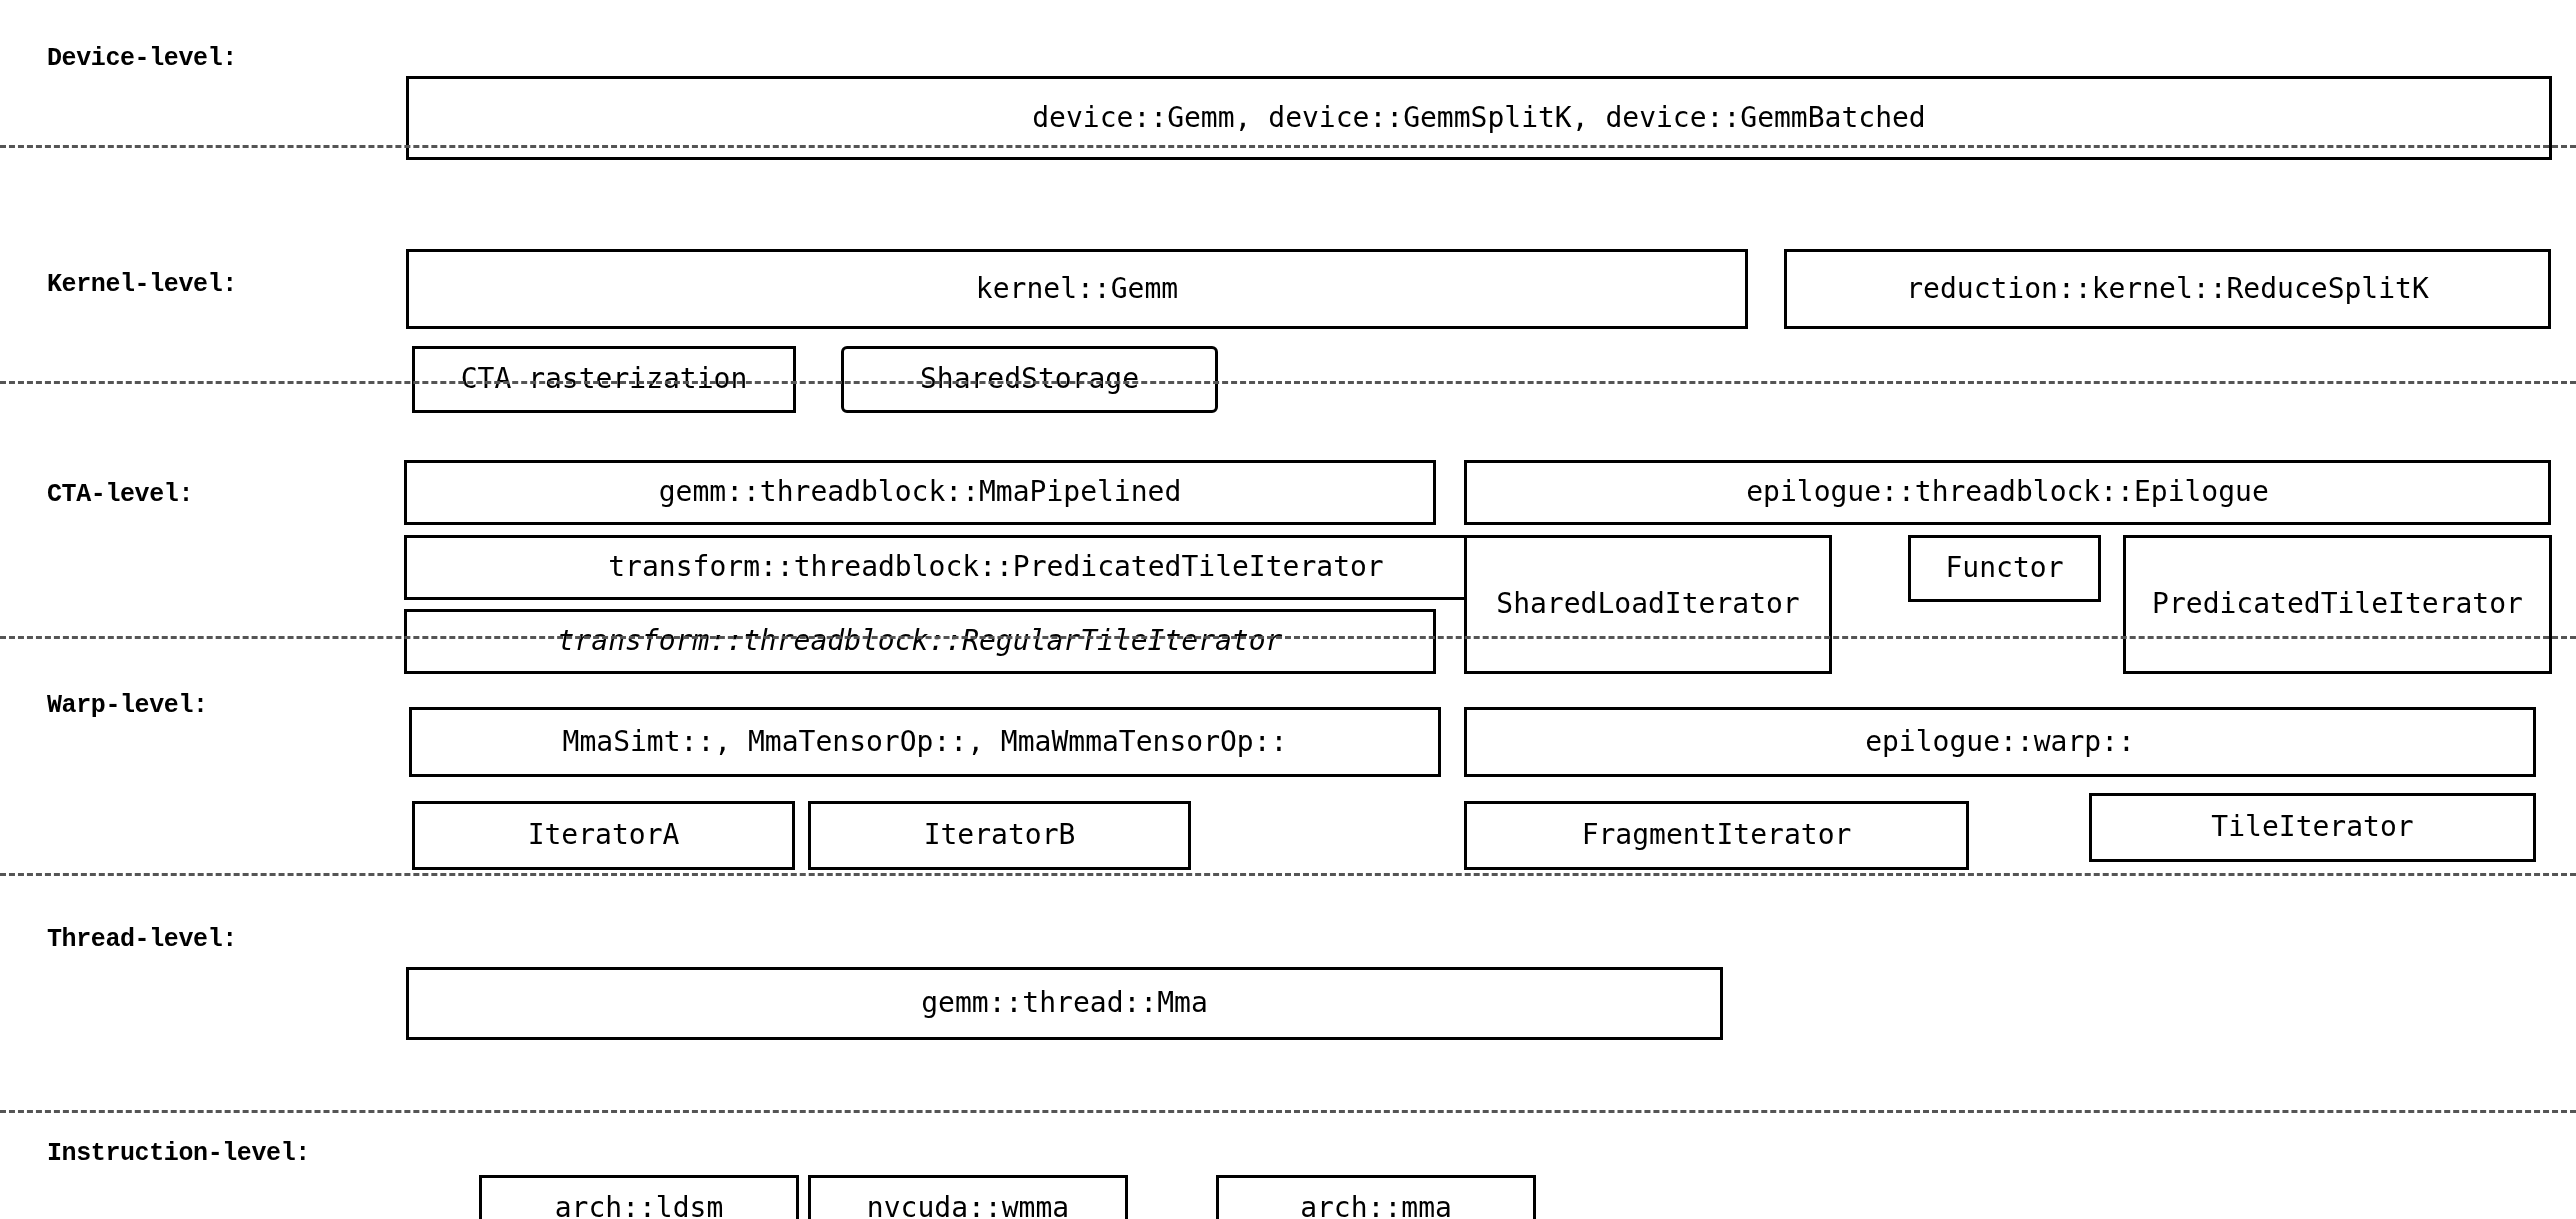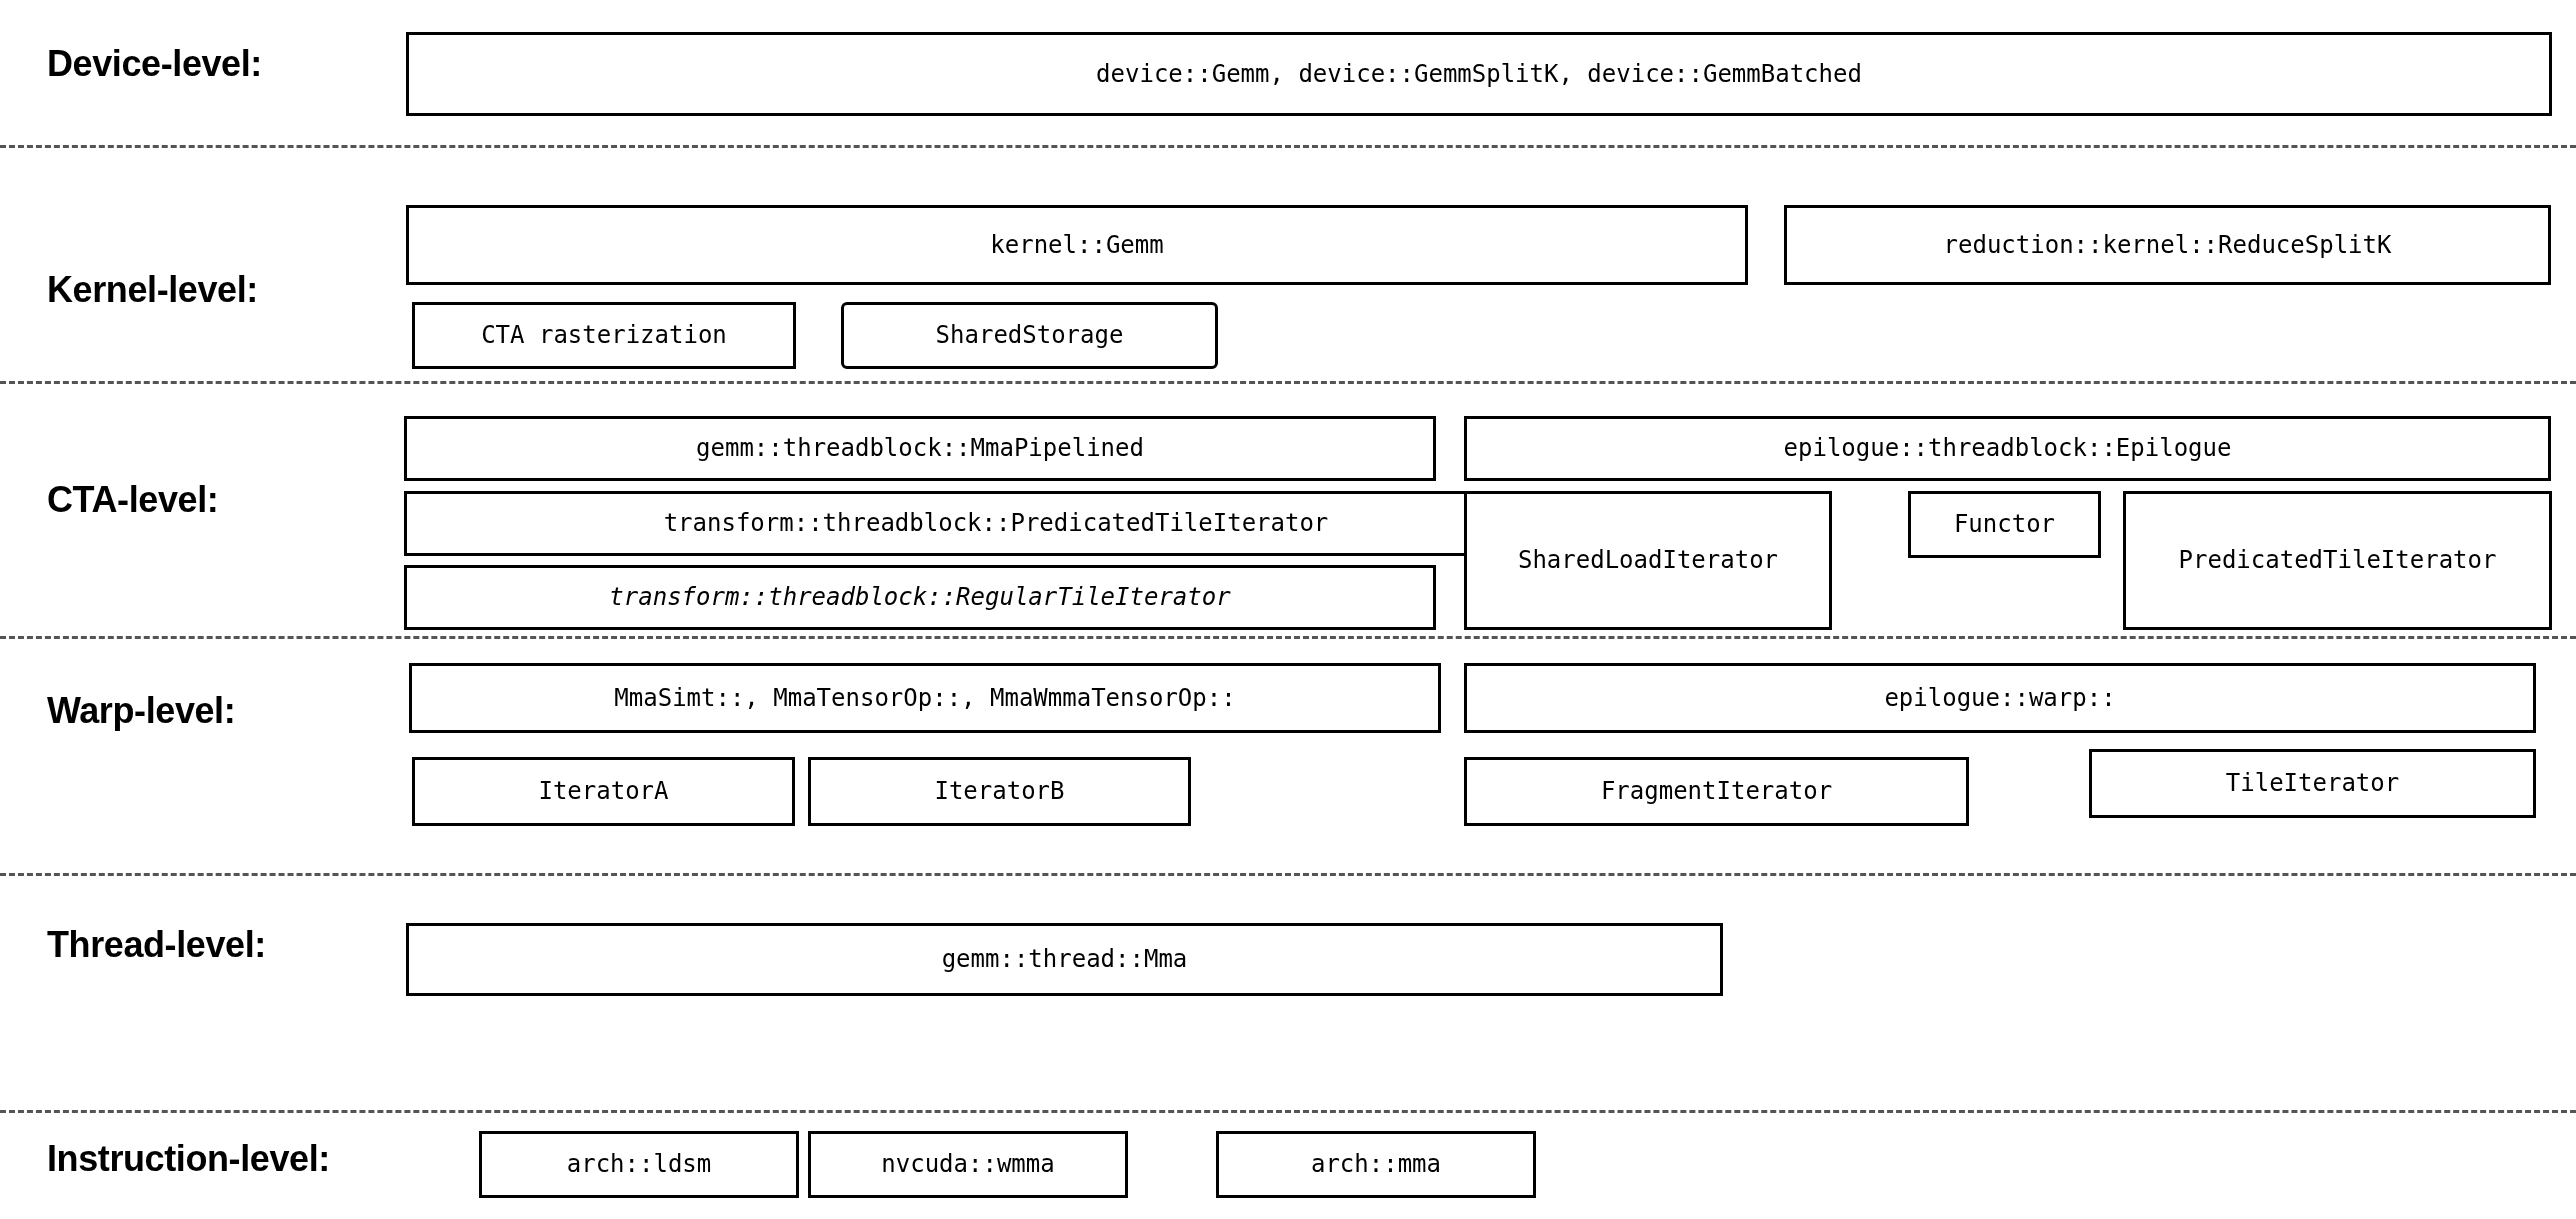--- a/index.html
+++ b/index.html
@@ -10,49 +10,50 @@
   #canvas {
     position: relative;
     width: 2576px;
     height: 1219px;
     background: #ffffff;
     overflow: hidden;
     font-family: "DejaVu Sans", sans-serif;
   }
   .level-label {
     position: absolute;
-    font-family: Liberation Sans, sans-serif;
+    font-family: Liberation Mono, monospace;
     font-weight: bold;
-    font-size: 36px;
+    font-size: 25px;
     color: #000000;
     letter-spacing: -0.4px;
     white-space: nowrap;
     line-height: 1;
   }
   .separator {
     position: absolute;
     left: 0;
     width: 2576px;
     height: 0;
     border-top: 3.1px dashed #555555;
   }
   .box {
     position: absolute;
     box-sizing: border-box;
     border: 3.1px solid #000000;
     background: #ffffff;
     color: #000000;
     font-family: "DejaVu Sans Mono", monospace;
-    font-size: 24px;
+    font-size: 28px;
     display: flex;
     align-items: center;
     justify-content: center;
     text-align: center;
     white-space: nowrap;
     line-height: 1.1;
+    margin-top: 44px;
   }
 </style>
 </head>
 <body>
 
 <div id="canvas">
 
   <div class="level-label" style="left:47px; top:46px;">Device-level:</div>
 
   <div class="box" style="left:406px; top:32px; width:2146px; height:84px;">device::Gemm, device::GemmSplitK, device::GemmBatched</div>

